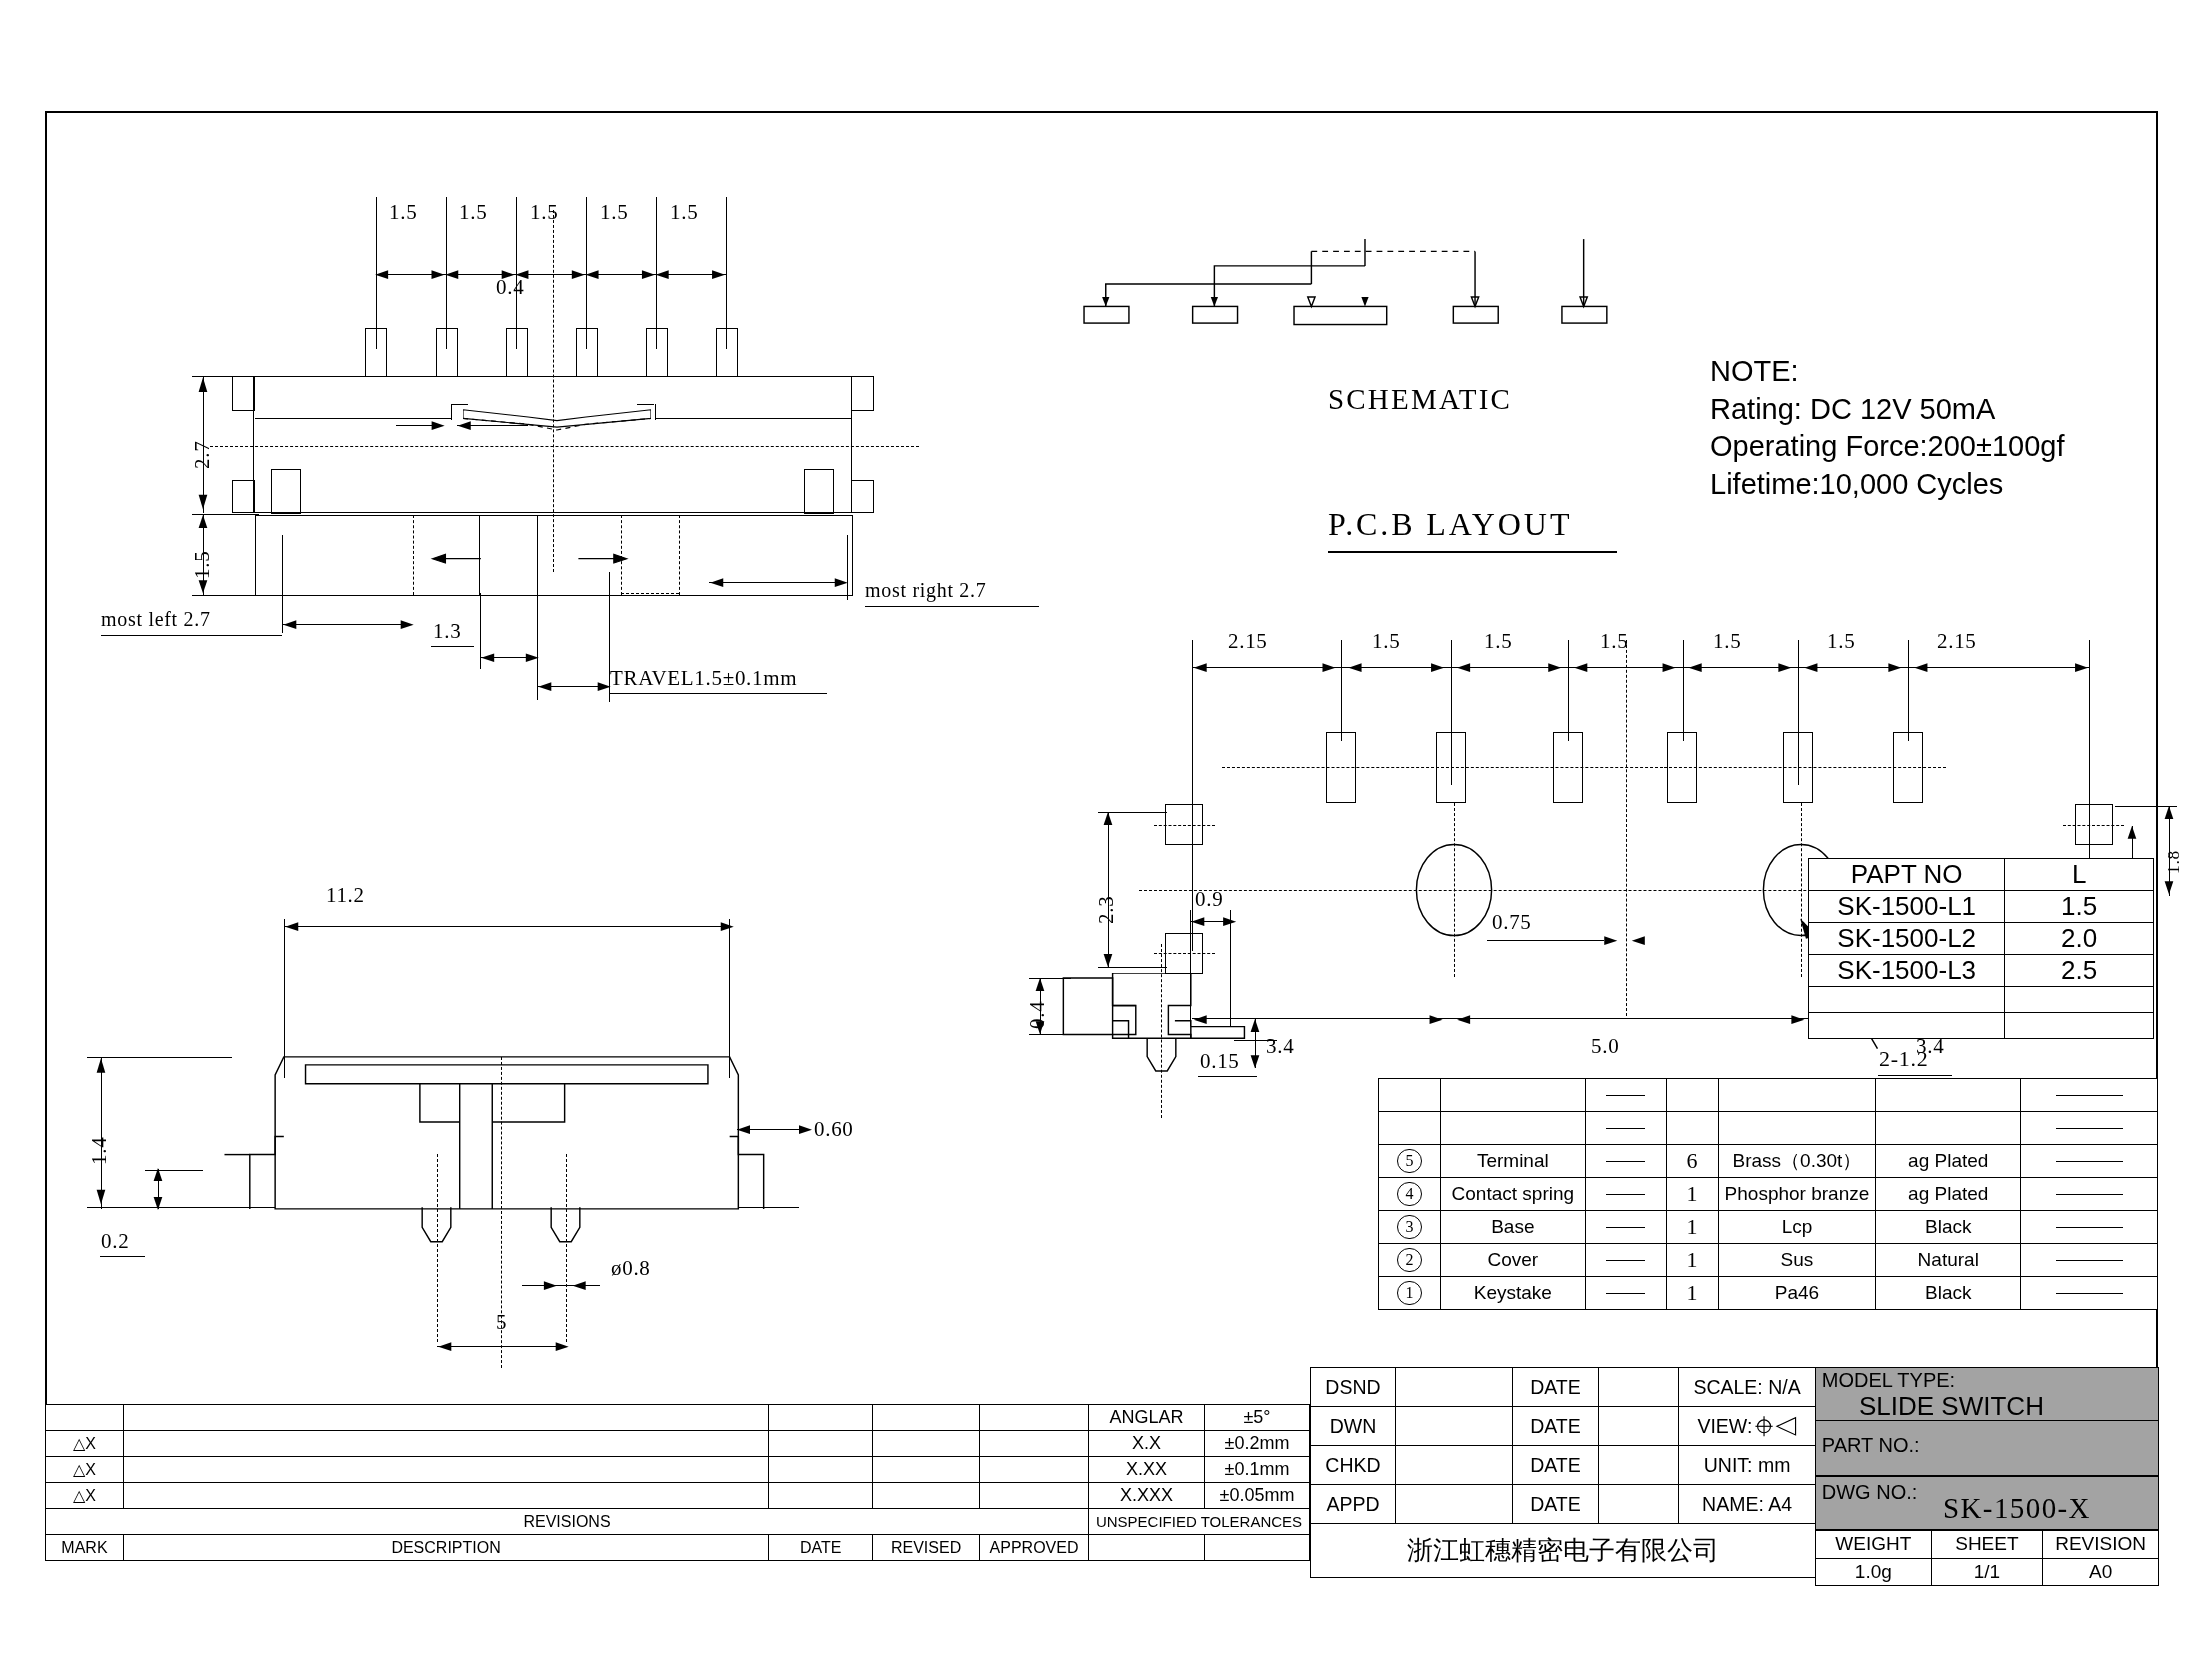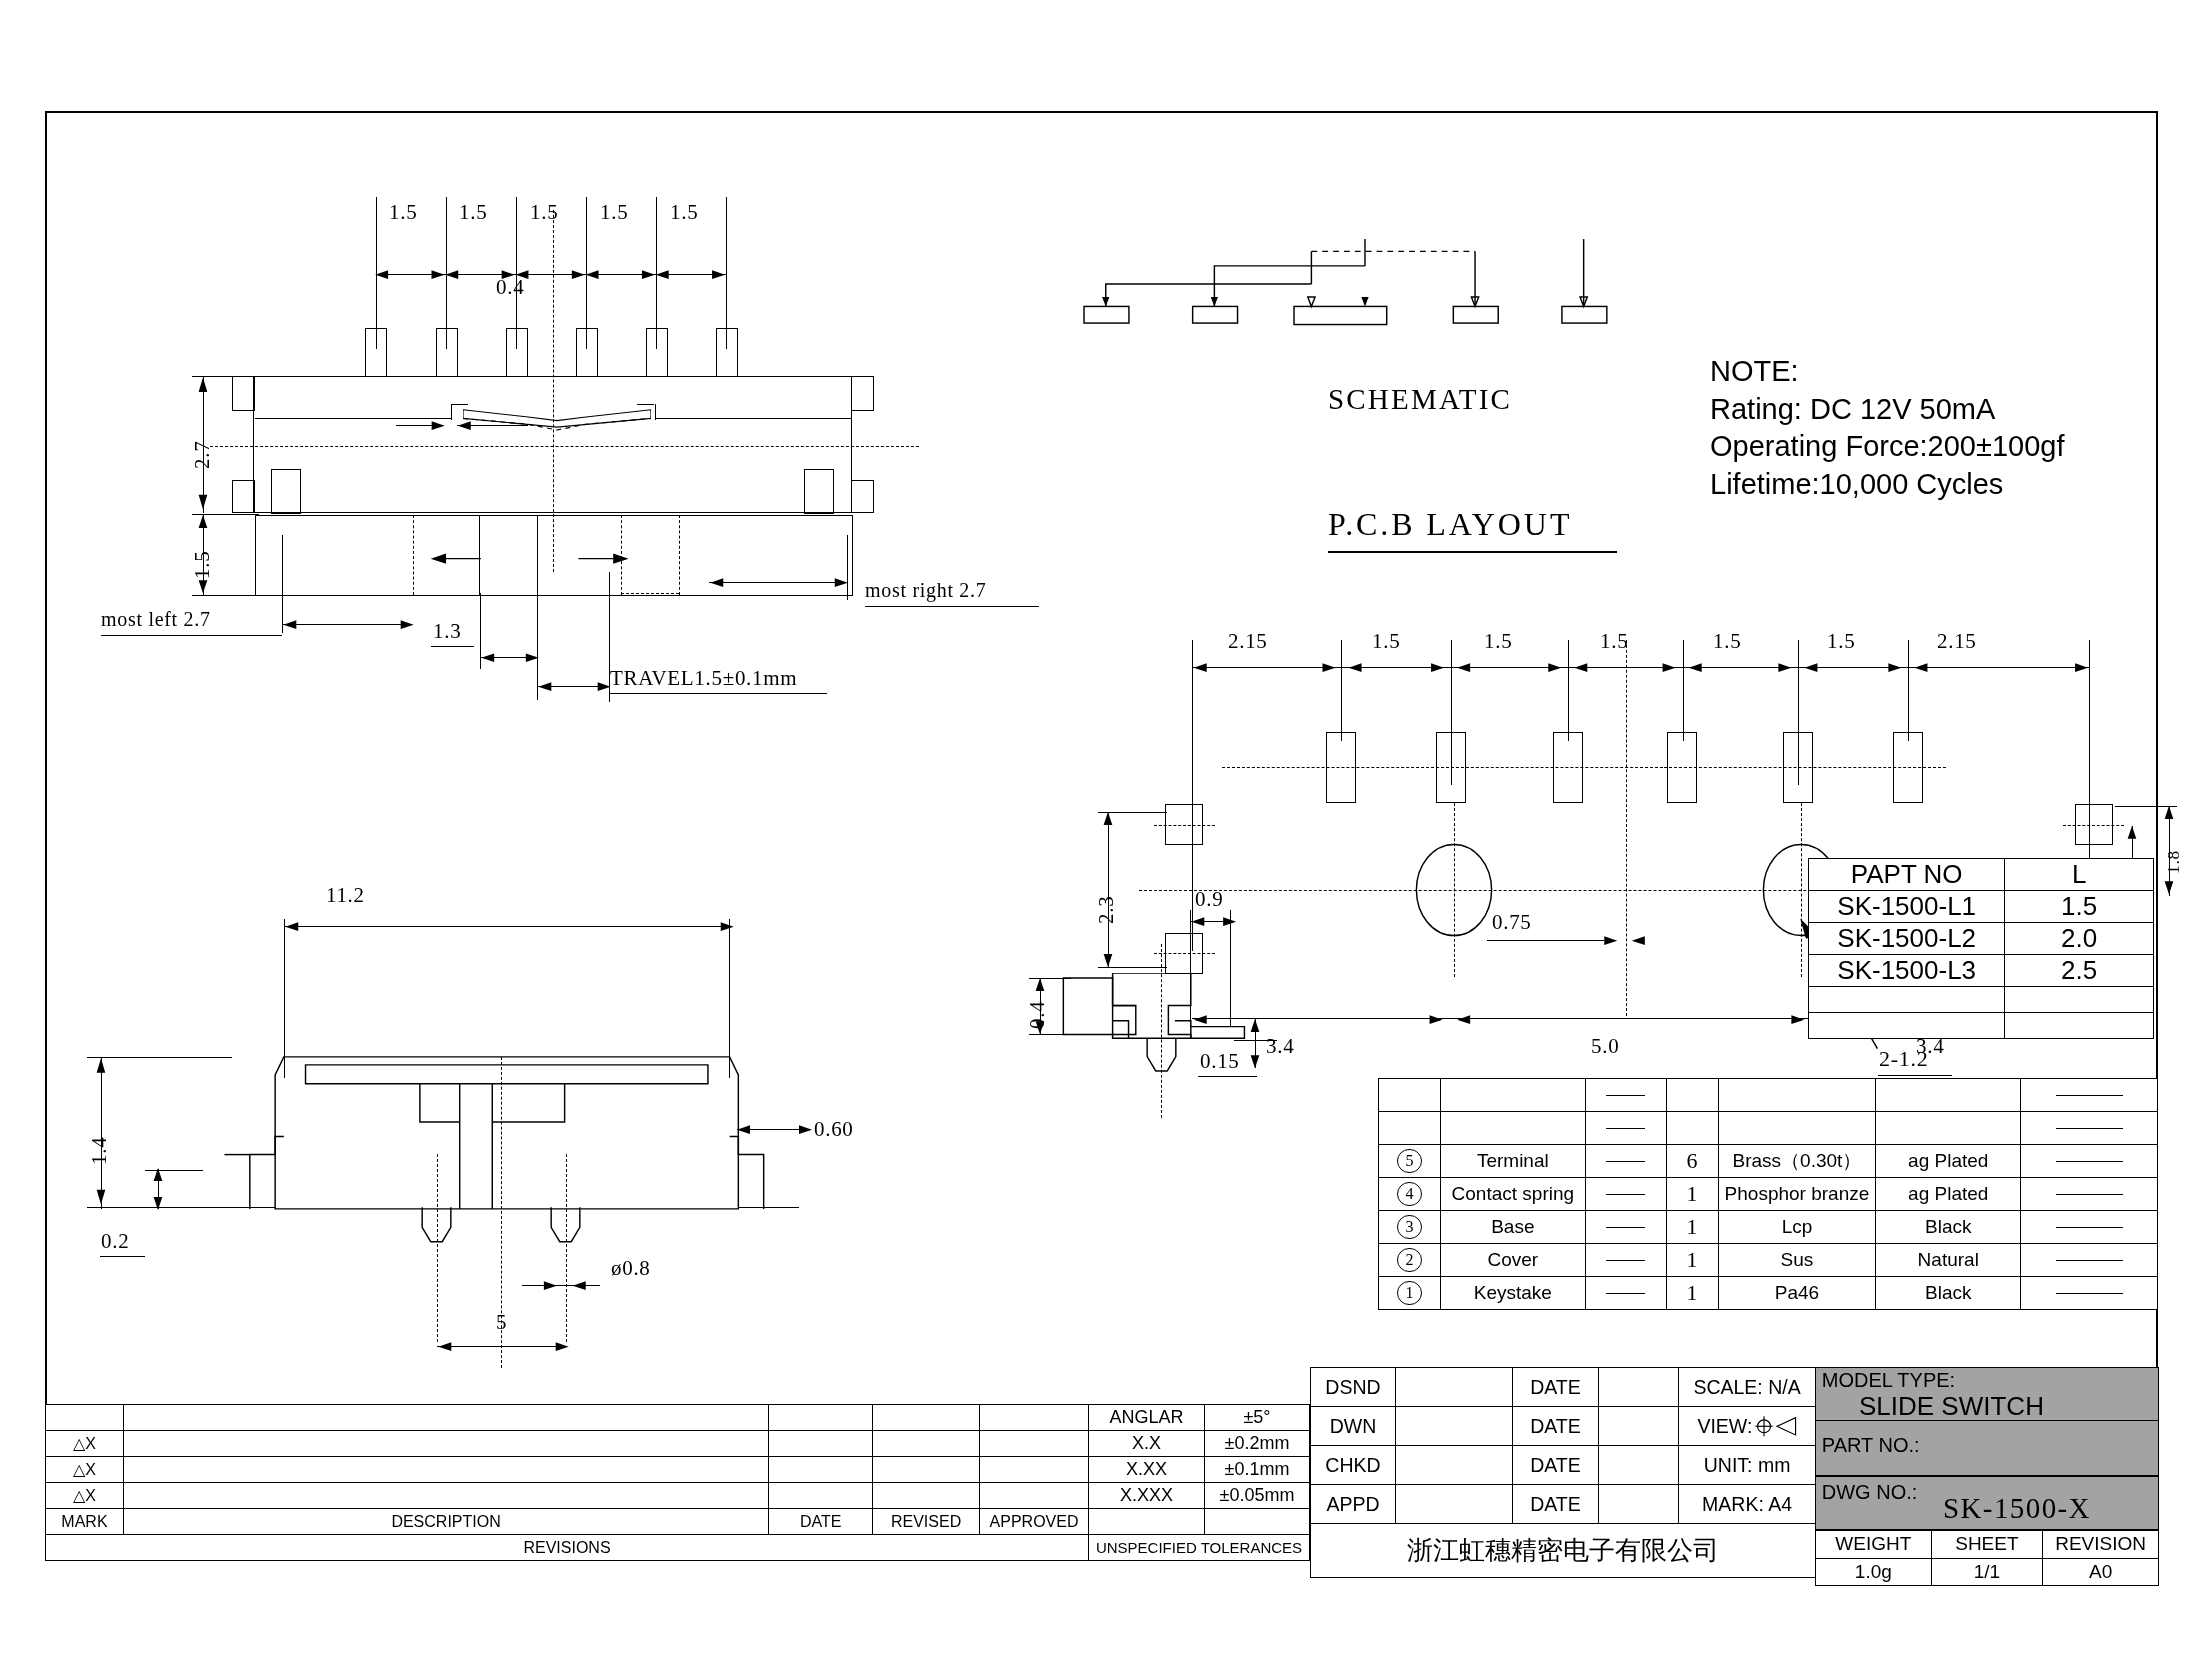--- a/index.html
+++ b/index.html
@@ -690,21 +690,21 @@
       <td></td>
       <td>DATE</td>
       <td></td>
       <td>UNIT: mm</td>
     </tr>
     <tr style="height:39px;">
       <td>APPD</td>
       <td></td>
       <td>DATE</td>
       <td></td>
-      <td>MARK: A4</td>
+      <td>NAME: A4</td>
     </tr>
     <tr style="height:54px;">
       <td colspan="5" style="font-size:26px;">浙江虹穗精密电子有限公司</td>
     </tr>
   </tbody>
     </table>
 
   <div class="boxf" style="left:1815px;top:1367px;width:344px;height:54px;">
     <div class="lbl-s" style="position:absolute;left:5.8px;top:1.4px;font-size:20px;color:#000;">MODEL TYPE:</div>
     <div class="lbl-s" style="position:absolute;left:43px;top:23px;font-size:26px;color:#000;">SLIDE SWITCH</div>
@@ -765,29 +765,29 @@
     <tr style="height:26px;">
       <td>△X</td>
       <td></td>
       <td></td>
       <td></td>
       <td></td>
       <td style="font-size:18px;">X.XXX</td>
       <td style="font-size:18px;">±0.05mm</td>
     </tr>
     <tr style="height:26px;">
+      <td colspan="5" style="font-size:16px;">REVISIONS</td>
+      <td colspan="2" style="font-size:15px;">UNSPECIFIED TOLERANCES</td>
+    </tr>
+    <tr style="height:26px;">
       <th style="font-size:16px;">MARK</th>
       <th style="font-size:16px;">DESCRIPTION</th>
       <th style="font-size:16px;">DATE</th>
       <th style="font-size:16px;">REVISED</th>
       <th style="font-size:16px;">APPROVED</th>
       <td></td>
       <td></td>
     </tr>
-    <tr style="height:26px;">
-      <td colspan="5" style="font-size:16px;">REVISIONS</td>
-      <td colspan="2" style="font-size:15px;">UNSPECIFIED TOLERANCES</td>
-    </tr>
   </tbody>
     </table>
 
 </div>
 
 
 </body></html>

